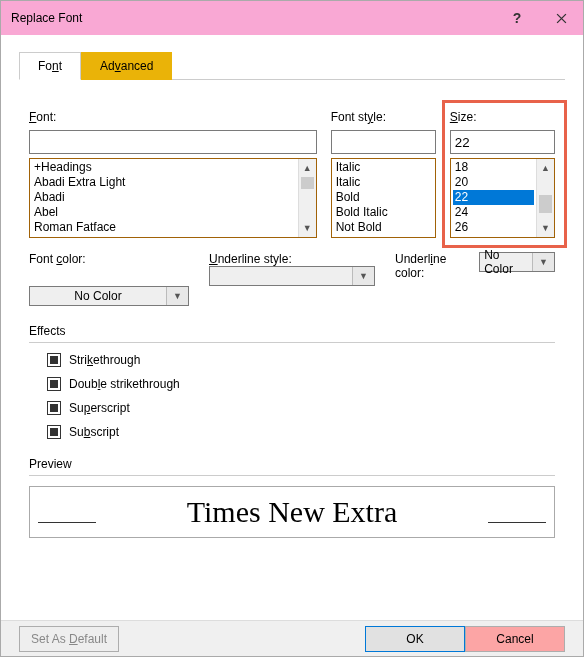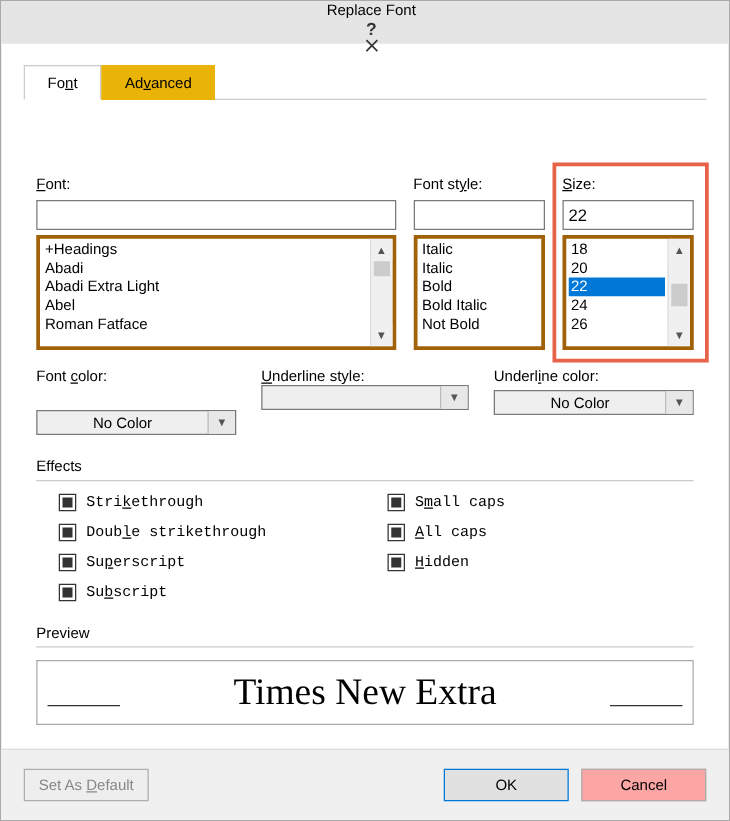--- a/index.html
+++ b/index.html
@@ -15,22 +15,21 @@
     height: 657px;
     border: 1px solid #aaa;
     position: relative;
     background: #fff;
   }
   .titlebar {
     display: flex;
     align-items: center;
     height: 34px;
     padding: 0 0 0 10px;
-    background: #e5e5e5;
-    flex-direction: column;
+    background: #f9a8d4;
   }
   .titlebar-title {
     flex: 1;
     font-size: 12px;
   }
   .titlebar-btn {
     width: 44px;
     height: 34px;
     display: flex;
     align-items: center;
@@ -61,41 +60,40 @@
     border-bottom: 1px solid #fff;
   }
   .tab span { }
   .underline-key { text-decoration: underline; }
   .panel {
     padding: 30px 10px 10px 10px;
   }
   .row1 {
     display: flex;
     gap: 14px;
-    margin-top: 30px;
   }
   .col {
     display: flex;
     flex-direction: column;
     gap: 4px;
   }
   .col-font { flex: 1 1 54%; }
   .col-style { flex: 0 0 20%; }
   .col-size { flex: 0 0 20%; position: relative; }
   .col-label { margin-bottom: 2px; }
   .textbox {
     height: 24px;
     border: 1px solid #7a7a7a;
     background: #fff;
     padding: 2px 4px;
     width: 100%;
   }
   .listbox {
-    border: 3px solid #a16207;
-    height: 92px;
+    border: 1px solid #a16207;
+    height: 80px;
     position: relative;
     overflow: hidden;
   }
   .listbox-inner {
     position: absolute;
     left: 0; right: 18px; top: 0; bottom: 0;
     padding: 1px 2px;
     line-height: 15px;
   }
   .listbox .item {
@@ -162,21 +160,21 @@
   }
   .underlinecol {
     flex: 1;
     display: flex;
     flex-direction: column;
     gap: 0;
   }
   .underlinecolorcol {
     width: 160px;
     display: flex;
-    flex-direction: column;
+    flex-direction: row;
     gap: 4px;
   }
   .combo {
     height: 20px;
     border: 1px solid #7a7a7a;
     display: flex;
     align-items: stretch;
     background: #efefef;
   }
   .combo-text {
@@ -207,21 +205,20 @@
   }
   .effects-row {
     display: flex;
   }
   .effects-col {
     flex: 1;
     display: flex;
     flex-direction: column;
     gap: 10px;
     padding-left: 18px;
-    font-family: Liberation Mono, monospace;
   }
   .checkbox {
     display: flex;
     align-items: center;
     gap: 8px;
   }
   .cb-box {
     width: 14px;
     height: 14px;
     border: 1px solid #333;
@@ -250,25 +247,24 @@
     position: absolute;
     bottom: 14px;
     width: 58px;
     border-top: 1px solid #333;
   }
   .preview-line.left { left: 8px; }
   .preview-line.right { right: 8px; }
   .footer {
     position: absolute;
     left: 0; right: 0; bottom: 0;
-    height: 57px;
+    height: 36px;
     display: flex;
     align-items: center;
     padding: 0 18px;
-    gap: 10px;
     border-top: 1px solid #ddd;
     background: #f0f0f0;
   }
   .footer-spacer { flex: 1; }
   .btn {
     height: 26px;
     min-width: 100px;
     border: 1px solid #adadad;
     background: #fca5a5;
     display: flex;
@@ -307,22 +303,22 @@
 
     <div class="panel">
 
       <div class="row1">
         <div class="col col-font">
           <div class="col-label"><span class="underline-key">F</span>ont:</div>
           <input class="textbox" value="" style="">
           <div class="listbox">
             <div class="listbox-inner">
               <div class="item">+Headings</div>
+              <div class="item">Abadi Extra Light</div>
               <div class="item">Abadi</div>
-              <div class="item">Abadi Extra Light</div>
               <div class="item">Abel</div>
               <div class="item">Roman Fatface</div>
             </div>
             <div class="scrollbar">
               <div class="sb-btn">▲</div>
               <div class="sb-track">
                   <div class="sb-thumb-top"></div>
                 </div>
               <div class="sb-btn">▼</div>
             </div>
@@ -412,40 +408,20 @@
               </span>
             <span>Su<span class="underline-key">p</span>erscript</span>
           </label>
           <label class="checkbox">
             <span class="cb-box">
                 <span class="cb-fill"></span>
               </span>
             <span>Su<span class="underline-key">b</span>script</span>
           </label>
         </div>
-        <div class="effects-col">
-          <label class="checkbox">
-            <span class="cb-box">
-                <span class="cb-fill"></span>
-              </span>
-            <span>S<span class="underline-key">m</span>all caps</span>
-          </label>
-          <label class="checkbox">
-            <span class="cb-box">
-                <span class="cb-fill"></span>
-              </span>
-            <span><span class="underline-key">A</span>ll caps</span>
-          </label>
-          <label class="checkbox">
-            <span class="cb-box">
-                <span class="cb-fill"></span>
-              </span>
-            <span><span class="underline-key">H</span>idden</span>
-          </label>
-        </div>
       </div>
 
       <div class="section-label">Preview</div>
       <hr class="section-rule">
       <div class="preview-box">
         <div class="preview-line left"></div>
         <div class="preview-text">Times New Extra</div>
         <div class="preview-line right"></div>
       </div>
 

